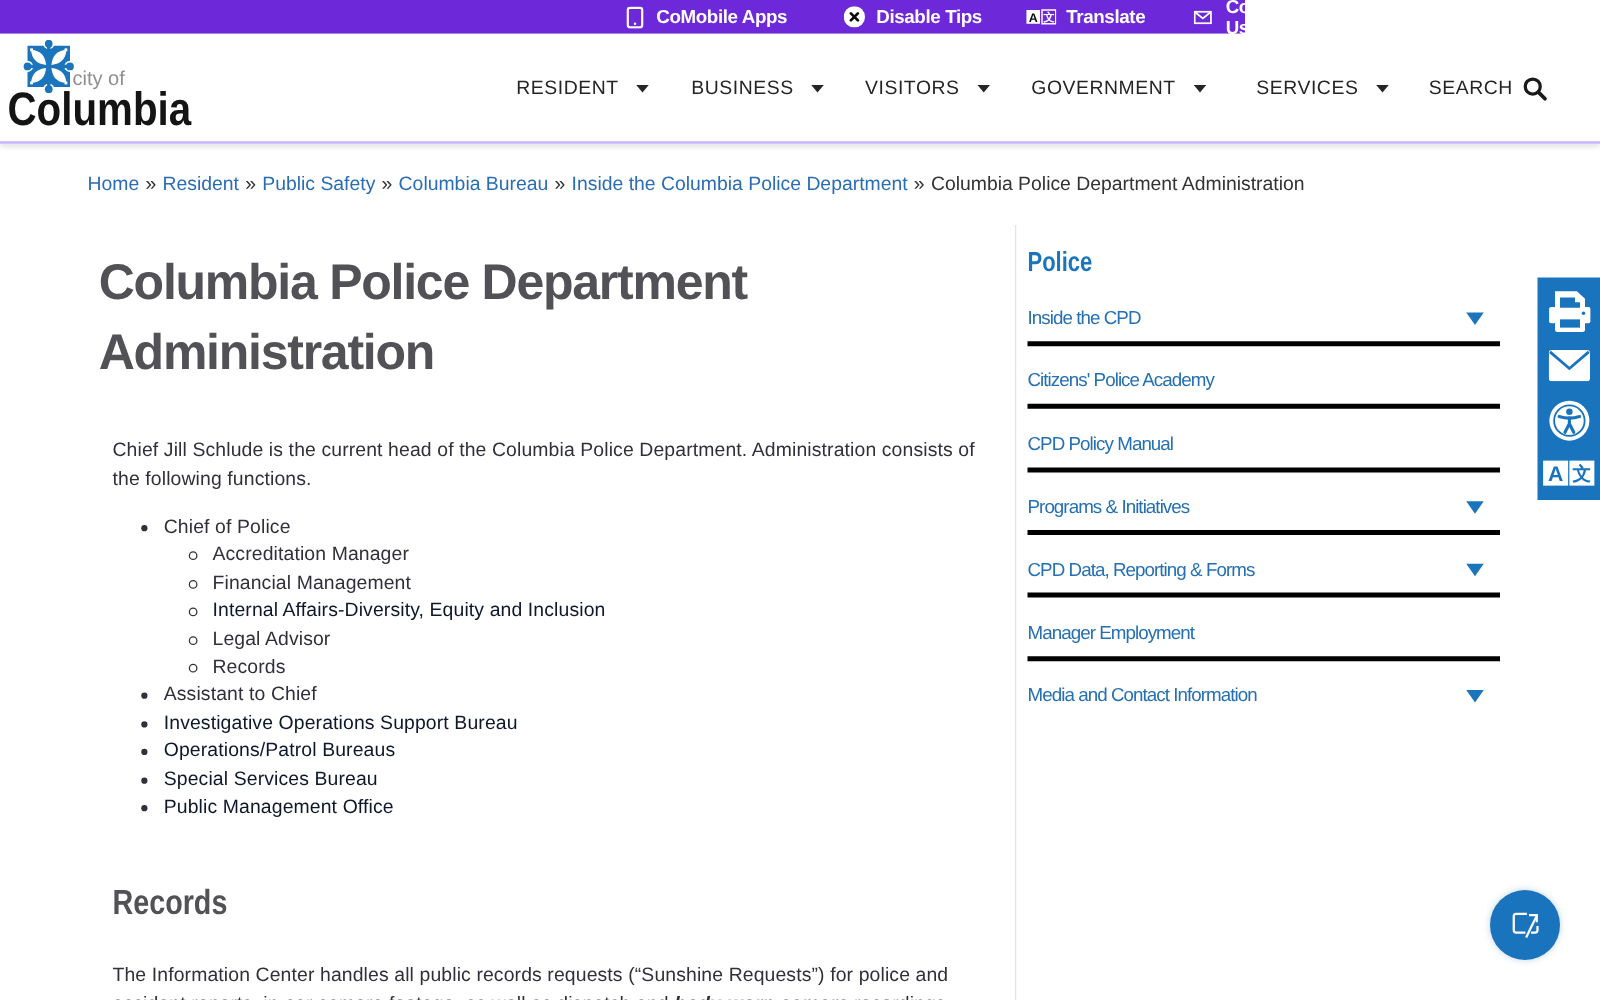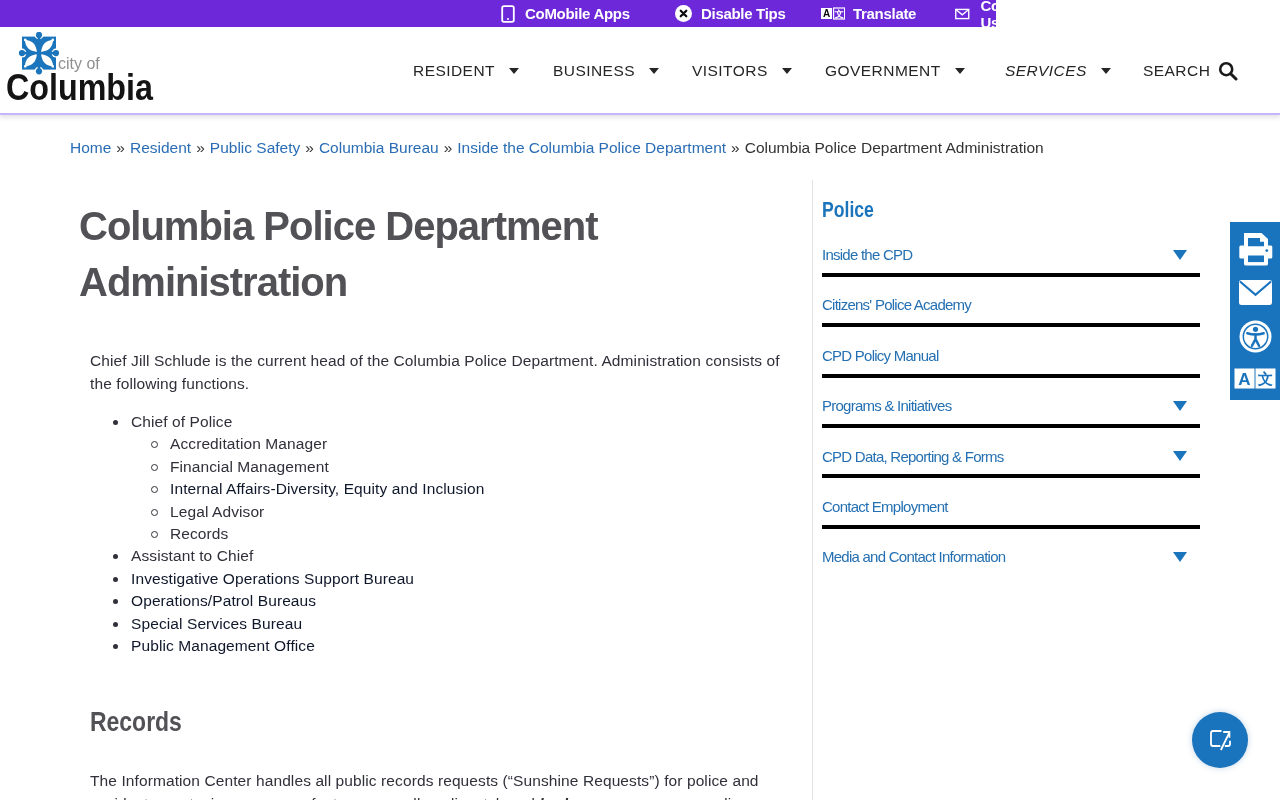--- a/index.html
+++ b/index.html
@@ -150,21 +150,21 @@
       </g>
     </svg>
   </div>
   <div id="logo-cityof">city of</div>
   <div id="logo-columbia">Columbia</div>
 
   <div class="nav-item" style="left:413px;">RESIDENT<span class="nav-caret"></span></div>
   <div class="nav-item" style="left:553px;">BUSINESS<span class="nav-caret"></span></div>
   <div class="nav-item" style="left:692px;">VISITORS<span class="nav-caret"></span></div>
   <div class="nav-item" style="left:825px;">GOVERNMENT<span class="nav-caret"></span></div>
-  <div class="nav-item" style="left:1005px;font-style:italic;">SERVICES<span class="nav-caret"></span></div>
+  <div class="nav-item" style="left:1005px;">SERVICES<span class="nav-caret"></span></div>
   <div class="nav-item" style="left:1143px;">SEARCH
     <svg width="20" height="20" viewBox="0 0 20 20" style="margin-left:8px;">
       <circle cx="8.2" cy="8.2" r="6" fill="none" stroke="#1a1a1a" stroke-width="2.6"></circle>
       <path d="M12.7 12.7 L18 18" stroke="#1a1a1a" stroke-width="3" stroke-linecap="round"></path>
     </svg>
   </div>
 </div>
 
 <div id="breadcrumb">
   <a>Home</a><span class="sep">»</span><a>Resident</a><span class="sep">»</span><a>Public Safety</a><span class="sep">»</span><a>Columbia Bureau</a><span class="sep">»</span><a>Inside the Columbia Police Department</a><span class="sep">»</span><span>Columbia Police Department Administration</span>
@@ -190,21 +190,21 @@
 <div id="h2">Records</div>
 <div id="p2">The Information Center handles all public records requests (“Sunshine Requests”) for police and accident reports, in-car camera footage, as well as dispatch and <b><i>body-worn camera</i></b> recordings.</div>
 
 <div id="sb-title">Police</div>
 <div id="sb-list">
     <div class="sb-item"><a>Inside the CPD</a><span class="sb-caret"></span></div>
     <div class="sb-item"><a>Citizens' Police Academy</a></div>
     <div class="sb-item"><a>CPD Policy Manual</a></div>
     <div class="sb-item"><a>Programs &amp; Initiatives</a><span class="sb-caret"></span></div>
     <div class="sb-item"><a>CPD Data, Reporting &amp; Forms</a><span class="sb-caret"></span></div>
-    <div class="sb-item"><a>Contact Employment</a></div>
+    <div class="sb-item"><a>Manager Employment</a></div>
     <div class="sb-item last"><a>Media and Contact Information</a><span class="sb-caret"></span></div>
 </div>
 
 <div id="toolbar">
   <div class="tool" style="padding-top:10px;">
     <svg width="36" height="36" viewBox="0 0 36 36">
       <path fill="#fff" d="M7 2 H24.5 L31 8 V33 Q31 34.5 29 34.5 H9 Q7 34.5 7 33 Z"></path>
       <rect x="2.3" y="14.5" width="5.5" height="13" rx="1.5" fill="#fff"></rect>
       <rect x="29.6" y="14.5" width="5.7" height="13" rx="1.5" fill="#fff"></rect>
       <path fill="#1a74bd" d="M11 7 H23 V10.8 H27 V15.2 H11 Z"></path>

